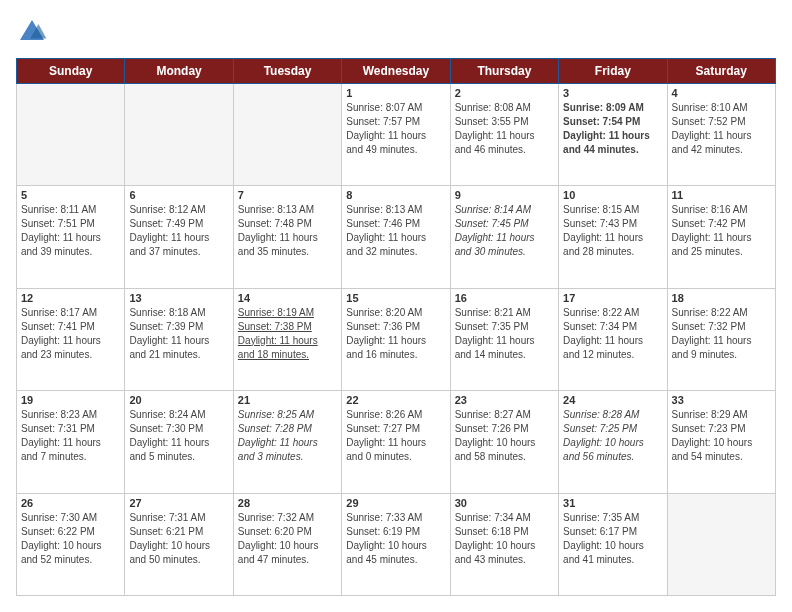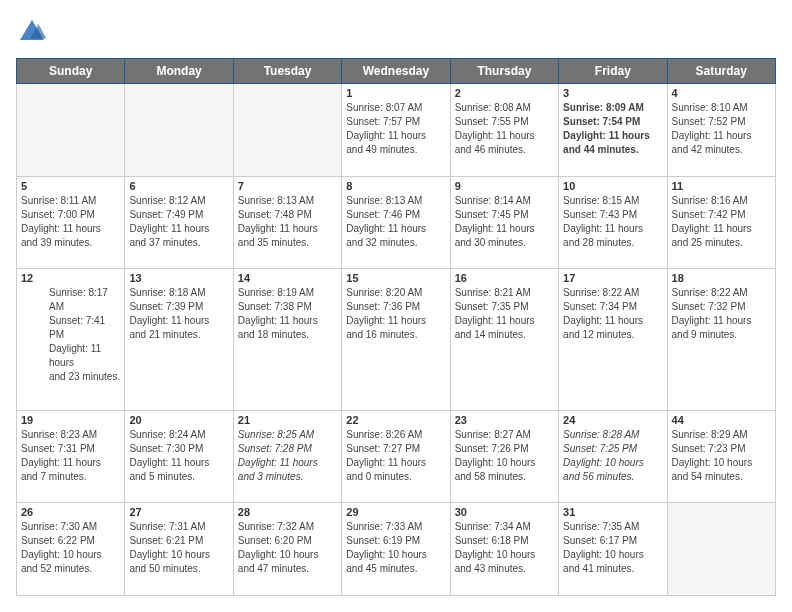--- a/index.html
+++ b/index.html
@@ -54,21 +54,21 @@
       color: #444;
     }
     .calendar {
       flex: 1;
       border: 1px solid #ccc;
       border-collapse: collapse;
       width: 100%;
       table-layout: fixed;
     }
     .calendar th {
-      background-color: #737373;
+      background-color: #7f1d1d;
       color: #fff;
       font-size: 12px;
       font-weight: bold;
       text-align: center;
       padding: 5px 2px;
       border: 1px solid #1a5a9a;
     }
     .calendar td {
       vertical-align: top;
       border: 1px solid #ccc;
@@ -134,21 +134,21 @@
           <td>
             <span class="day-number">1</span>
             <div class="cell-content" style="white-space: pre-line;">Sunrise: 8:07 AM
 Sunset: 7:57 PM
 Daylight: 11 hours
 and 49 minutes.</div>
           </td>
           <td>
             <span class="day-number">2</span>
             <div class="cell-content" style="white-space: pre-line;">Sunrise: 8:08 AM
-Sunset: 7:55 PM
+Sunset: 3:55 PM
 Daylight: 11 hours
 and 46 minutes.</div>
           </td>
           <td>
             <span class="day-number">3</span>
             <div class="cell-content" style="white-space: pre-line; font-weight: bold;">Sunrise: 8:09 AM
 Sunset: 7:54 PM
 Daylight: 11 hours
 and 44 minutes.</div>
           </td>
@@ -157,21 +157,21 @@
             <div class="cell-content" style="white-space: pre-line;">Sunrise: 8:10 AM
 Sunset: 7:52 PM
 Daylight: 11 hours
 and 42 minutes.</div>
           </td>
         </tr>
         <tr>
           <td>
             <span class="day-number">5</span>
             <div class="cell-content" style="white-space: pre-line;">Sunrise: 8:11 AM
-Sunset: 7:00 PM
+Sunset: 7:51 PM
 Daylight: 11 hours
 and 39 minutes.</div>
           </td>
           <td>
             <span class="day-number">6</span>
             <div class="cell-content" style="white-space: pre-line;">Sunrise: 8:12 AM
 Sunset: 7:49 PM
 Daylight: 11 hours
 and 37 minutes.</div>
           </td>
@@ -184,21 +184,21 @@
           </td>
           <td>
             <span class="day-number">8</span>
             <div class="cell-content" style="white-space: pre-line;">Sunrise: 8:13 AM
 Sunset: 7:46 PM
 Daylight: 11 hours
 and 32 minutes.</div>
           </td>
           <td>
             <span class="day-number">9</span>
-            <div class="cell-content" style="white-space: pre-line;">Sunrise: 8:14 AM
+            <div class="cell-content" style="white-space: pre-line; font-style: italic;">Sunrise: 8:14 AM
 Sunset: 7:45 PM
 Daylight: 11 hours
 and 30 minutes.</div>
           </td>
           <td>
             <span class="day-number">10</span>
             <div class="cell-content" style="white-space: pre-line;">Sunrise: 8:15 AM
 Sunset: 7:43 PM
 Daylight: 11 hours
 and 28 minutes.</div>
@@ -207,35 +207,35 @@
             <span class="day-number">11</span>
             <div class="cell-content" style="white-space: pre-line;">Sunrise: 8:16 AM
 Sunset: 7:42 PM
 Daylight: 11 hours
 and 25 minutes.</div>
           </td>
         </tr>
         <tr>
           <td>
             <span class="day-number">12</span>
-            <div class="cell-content" style="white-space: pre-line; margin-left: 28px;">Sunrise: 8:17 AM
+            <div class="cell-content" style="white-space: pre-line;">Sunrise: 8:17 AM
 Sunset: 7:41 PM
 Daylight: 11 hours
 and 23 minutes.</div>
           </td>
           <td>
             <span class="day-number">13</span>
             <div class="cell-content" style="white-space: pre-line;">Sunrise: 8:18 AM
 Sunset: 7:39 PM
 Daylight: 11 hours
 and 21 minutes.</div>
           </td>
           <td>
             <span class="day-number">14</span>
-            <div class="cell-content" style="white-space: pre-line;">Sunrise: 8:19 AM
+            <div class="cell-content" style="white-space: pre-line; text-decoration: underline;">Sunrise: 8:19 AM
 Sunset: 7:38 PM
 Daylight: 11 hours
 and 18 minutes.</div>
           </td>
           <td>
             <span class="day-number">15</span>
             <div class="cell-content" style="white-space: pre-line;">Sunrise: 8:20 AM
 Sunset: 7:36 PM
 Daylight: 11 hours
 and 16 minutes.</div>
@@ -299,21 +299,21 @@
 and 58 minutes.</div>
           </td>
           <td>
             <span class="day-number">24</span>
             <div class="cell-content" style="white-space: pre-line; font-style: italic;">Sunrise: 8:28 AM
 Sunset: 7:25 PM
 Daylight: 10 hours
 and 56 minutes.</div>
           </td>
           <td>
-            <span class="day-number">44</span>
+            <span class="day-number">33</span>
             <div class="cell-content" style="white-space: pre-line;">Sunrise: 8:29 AM
 Sunset: 7:23 PM
 Daylight: 10 hours
 and 54 minutes.</div>
           </td>
         </tr>
         <tr>
           <td>
             <span class="day-number">26</span>
             <div class="cell-content" style="white-space: pre-line;">Sunrise: 7:30 AM

